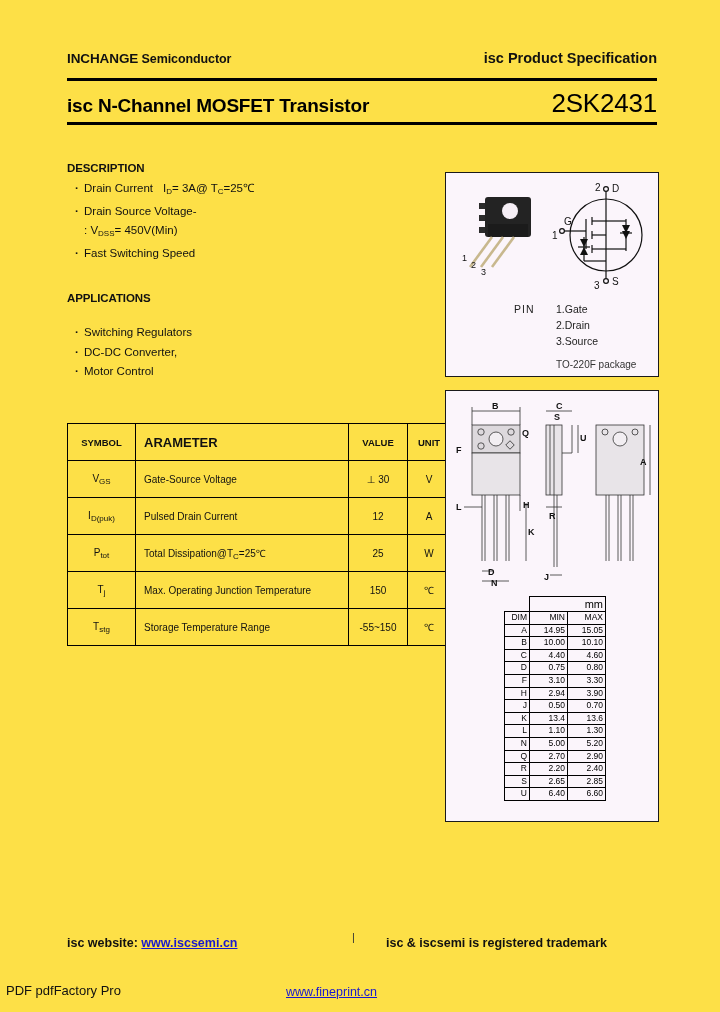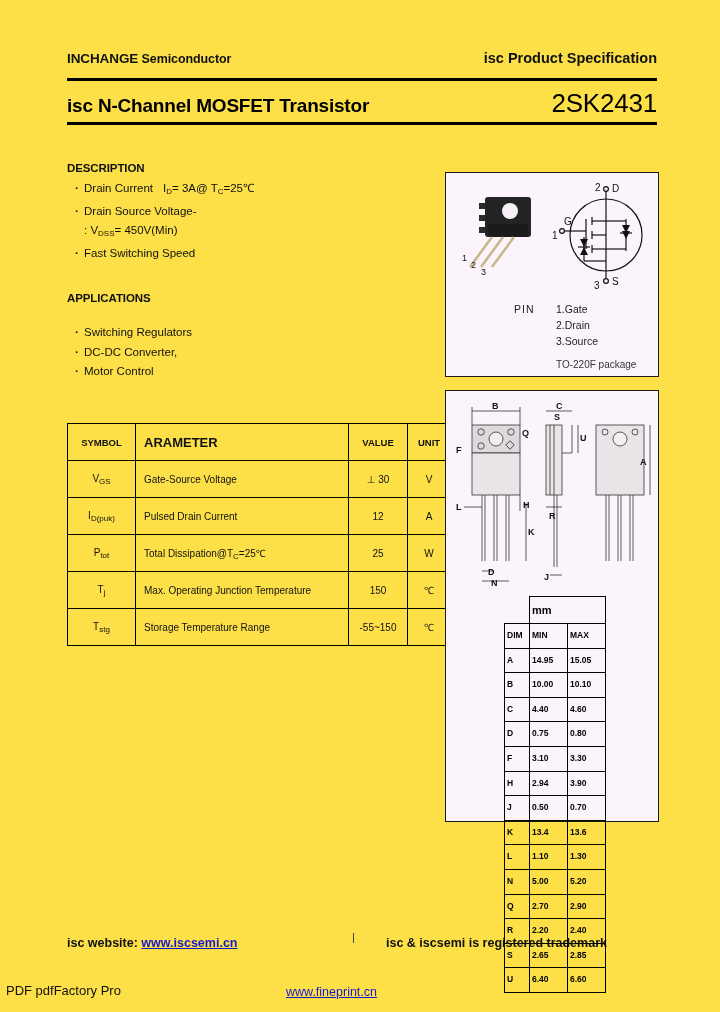--- a/index.html
+++ b/index.html
@@ -181,25 +181,25 @@
   #dimtable {
     position: absolute;
     left: 58px;
     top: 205px;
     border-collapse: collapse;
     font-size: 8.5px;
     color: #000;
   }
   #dimtable td {
     border: 1px solid #000;
-    padding: 6px 2px;
+    padding: 0 2px;
     height: 11.6px;
     line-height: 11.6px;
-    text-align: left;
-    font-weight: bold;
+    text-align: right;
+    font-weight: normal;
   }
   #dimtable td.dimc { width: 20px; }
   #dimtable td.numc { width: 33px; }
   #dimtable .hdr-mm { font-size: 11px; height: 14px; line-height: 14px; }
   .foot {
     position: absolute;
     font-size: 12.5px;
     font-weight: bold;
     color: #111;
   }

